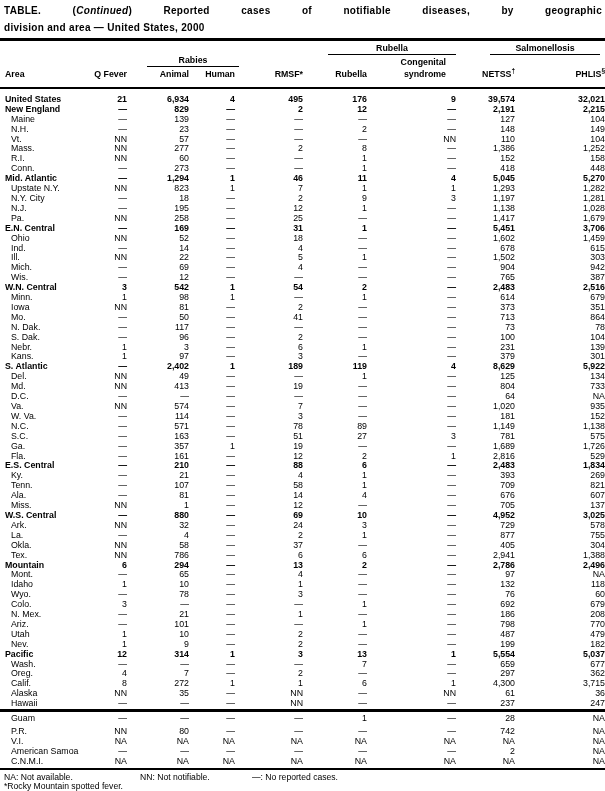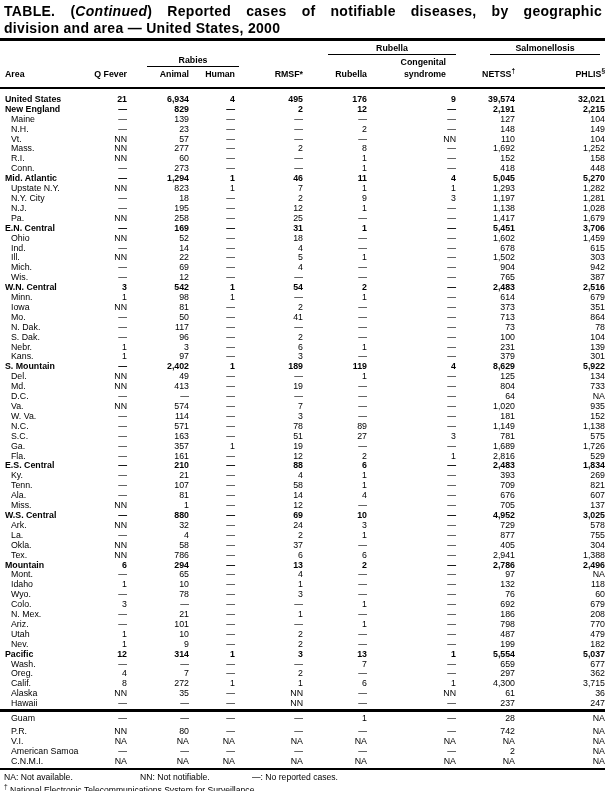--- a/index.html
+++ b/index.html
@@ -6,21 +6,21 @@
   html, body { margin: 0; padding: 0; }
   body {
     width: 605px; height: 791px;
     background: #ffffff; color: #000000;
     font-family: "Liberation Sans", sans-serif;
     overflow: hidden;
   }
   .page { width: 605px; }
 
   
-  .title { font-weight: bold; font-size: 14px; line-height: 16.5px;
+  .title { font-weight: bold; font-size: 10px; line-height: 16.5px;
            letter-spacing: 0.3px; padding: 3px 3px 2px 4px; }
   .title .l1 { text-align: justify; text-align-last: justify; }
   .title .l2 { text-align: left; }
   .title i { font-style: italic; }
 
   .rule-thick { height: 3px; background: #000; }
 
   
   table { border-collapse: collapse; table-layout: fixed; width: 605px; }
   th, td { padding: 0; font-size: 8.8px; white-space: nowrap; overflow: visible; }
@@ -164,21 +164,21 @@
           <td class="num">104</td>
         </tr>
         <tr class="state-row">
           <td class="c-area">Mass.</td>
           <td class="num">NN</td>
           <td class="num">277</td>
           <td class="num">—</td>
           <td class="num">2</td>
           <td class="num">8</td>
           <td class="num">—</td>
-          <td class="num">1,692</td>
+          <td class="num">1,386</td>
           <td class="num">1,252</td>
         </tr>
         <tr class="state-row">
           <td class="c-area">R.I.</td>
           <td class="num">NN</td>
           <td class="num">60</td>
           <td class="num">—</td>
           <td class="num">—</td>
           <td class="num">1</td>
           <td class="num">—</td>
@@ -399,21 +399,21 @@
           <td class="num">1</td>
           <td class="num">97</td>
           <td class="num">—</td>
           <td class="num">3</td>
           <td class="num">—</td>
           <td class="num">—</td>
           <td class="num">379</td>
           <td class="num">301</td>
         </tr>
         <tr class="bold-row">
-          <td class="c-area">S. Mountain</td>
+          <td class="c-area">S. Atlantic</td>
           <td class="num">—</td>
           <td class="num">2,402</td>
           <td class="num">1</td>
           <td class="num">189</td>
           <td class="num">119</td>
           <td class="num">4</td>
           <td class="num">8,629</td>
           <td class="num">5,922</td>
         </tr>
         <tr class="state-row">
@@ -847,17 +847,18 @@
           <td class="num">NA</td>
           <td class="num">NA</td>
         </tr>
       </tbody>
   </table>
 
   <div class="footnotes">
     <div class="legend">
       <span class="leg1">NA: Not available.</span><span class="leg2">NN: Not notifiable.</span><span>—: No reported cases.</span>
     </div>
+    <div>*Rocky Mountain spotted fever.</div>
     <div><sup>†</sup> <span>National Electronic Telecommunications System for Surveillance.</span></div>
 
   </div>
 
 </div>
 
 </body></html>

